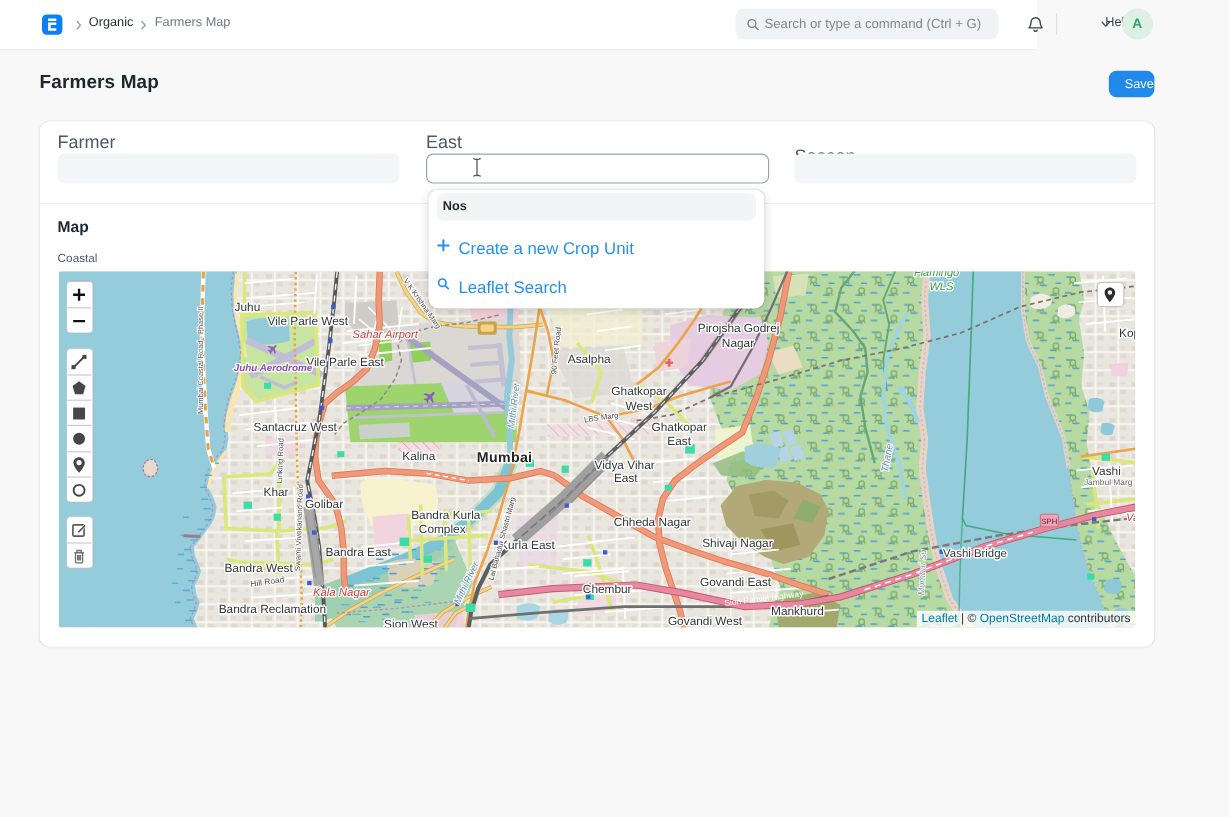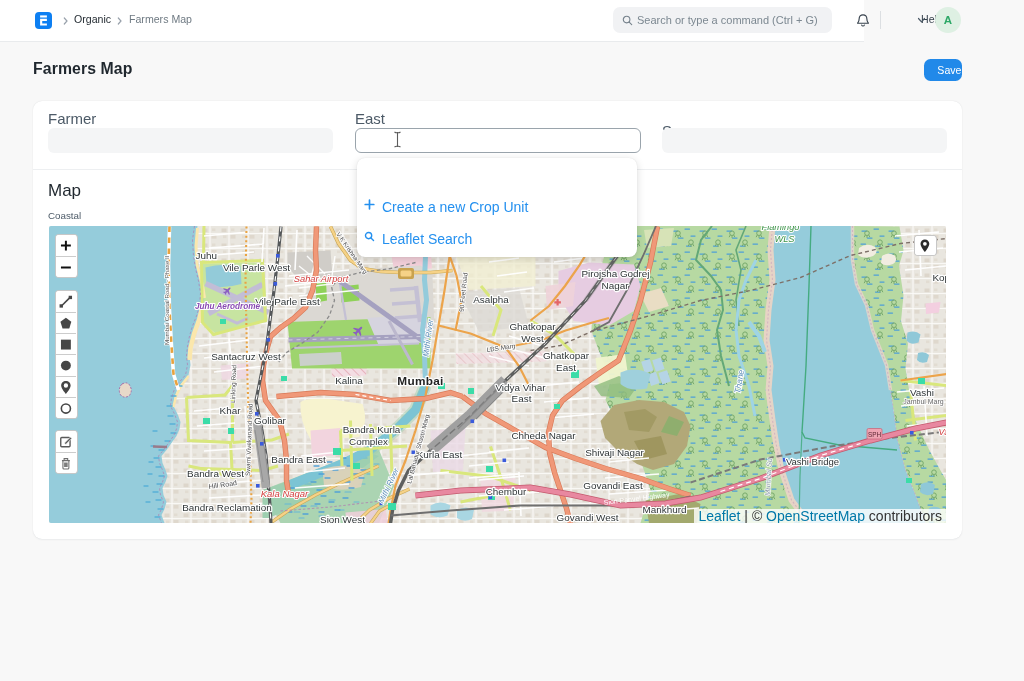--- a/index.html
+++ b/index.html
@@ -17,28 +17,28 @@
 .vdiv { position:absolute; left:880px; top:11px; width:1px; height:18px; background:#dcdfe2; }
 .avatar { position:absolute; left:934.5px; top:6.8px; width:26.6px; height:26.6px; border-radius:50%; background:#def0e3; text-align:center; line-height:26.6px; font-size:11.5px; font-weight:bold; color:#2da867; }
 
 .title { position:absolute; left:33px; top:59.5px; font-size:15.8px; font-weight:bold; color:#1f272e; letter-spacing:0.1px; }
 .savebtn { position:absolute; left:924px; top:58.5px; width:37.5px; height:22px; background:#2189e9; border-radius:6.5px; color:#fff; font-size:10.6px; text-align:right; line-height:22px; }
 
 .card { position:absolute; left:33px; top:100.5px; width:929px; height:438px; background:#fff; border-radius:9px; box-shadow:0 0.5px 2px rgba(25,39,52,0.05), 0 0 1px rgba(25,39,52,0.1); }
 .flabel { position:absolute; font-size:15px; color:#4c5a67;text-align:right; }
 .finput { position:absolute; top:127.5px; height:25.5px; background:#f4f5f6; border-radius:6px; width:285px; }
 .divider { position:absolute; left:33px; top:168.5px; width:929px; height:1px; background:#edeff1; }
-.maphead { position:absolute; left:48px; top:180.5px; font-size:17px; font-weight:normal; color:#1f272e; }
+.maphead { position:absolute; left:48px; top:180.5px; font-size:13px; font-weight:bold; color:#1f272e; }
 .loclabel { position:absolute; left:48px; top:209.5px; font-size:9.8px; color:#4c5a67; }
 
 .mapwrap > svg:first-of-type { filter: brightness(1); } .mapwrap { position:absolute; left:48.5px; top:225.5px; width:897.5px; height:297px; border-radius:2px; overflow:hidden; background:#eae7e0; }
 .lf-bar { position:absolute; border:1.6px solid rgba(0,0,0,0.22); border-radius:4px; background:#fff; overflow:hidden; }
 .lf-btn { width:19.8px; height:21.2px; background:#fff; position:relative; }
 .lf-btn + .lf-btn { border-top:1px solid #ccc; }
-.attrib { position:absolute; right:0; bottom:0; height:14px; background:rgba(255,255,255,0.8); font-size:14px; color:#333; line-height:14px; padding:0 4px; white-space:nowrap; }
+.attrib { position:absolute; right:0; bottom:0; height:14px; background:rgba(255,255,255,0.8); font-size:10px; color:#333; line-height:14px; padding:0 4px; white-space:nowrap; }
 .attrib a { color:#0078A8; text-decoration:none; }
 
 .dropdown { position:absolute; left:357px; top:157.5px; width:279.5px; height:99px; background:#fff; border-radius:8px; box-shadow:0 2px 9px rgba(0,0,0,0.14), 0 0 1px rgba(0,0,0,0.12); z-index:40; }
 .dd-item { position:absolute; left:7px; top:3.5px; width:265.5px; height:23px; background:#f3f4f6; border-radius:6px; }
 .dd-item span { position:absolute; left:5px; top:5px; font-size:10.6px; font-weight:bold; color:#1f272e; }
 .dd-link { position:absolute; left:25px; font-size:14px; color:#2490ef; }
 </style>
 </head>
 <body>
 
@@ -492,20 +492,23 @@
     </div>
     <div class="lf-bar" style="left:865.6px; top:9.4px; width:23px;">
       <div class="lf-btn" style="height:19.6px"><svg width="19.8" height="19.6" viewBox="0 0 20 20">
           <path d="M10 3.6 C7.4 3.6 5.5 5.6 5.5 8 C5.5 11.2 10 16.4 10 16.4 C10 16.4 14.5 11.2 14.5 8 C14.5 5.6 12.6 3.6 10 3.6 Z M10 9.9 A1.9 1.9 0 1 1 10 6.1 A1.9 1.9 0 0 1 10 9.9 Z" fill="#2b2b2b"></path>
         </svg></div>
     </div>
     <div class="attrib"><a>Leaflet</a> | © <a>OpenStreetMap</a> contributors</div>
   </div>
 
 <div class="dropdown">
+  <div class="dd-item">
+      <span>Nos</span>
+    </div>
   <svg class="abs" style="left:7px; top:41.5px" width="11" height="11" viewBox="0 0 11 11">
       <path d="M5.5 1.2 V9.8 M1.2 5.5 H9.8" stroke="#2490ef" stroke-width="1.7" stroke-linecap="round"></path>
     </svg>
   <div class="dd-link" style="top:41px;">Create a new Crop Unit</div>
   <svg class="abs" style="left:7px; top:73.5px" width="11" height="11" viewBox="0 0 12 12">
       <circle cx="5" cy="5" r="3.4" stroke="#2490ef" stroke-width="1.5" fill="none"></circle>
       <path d="M7.6 7.6 L10.4 10.4" stroke="#2490ef" stroke-width="1.5" stroke-linecap="round"></path>
     </svg>
   <div class="dd-link" style="top:73.5px;">Leaflet Search</div>
 </div>

